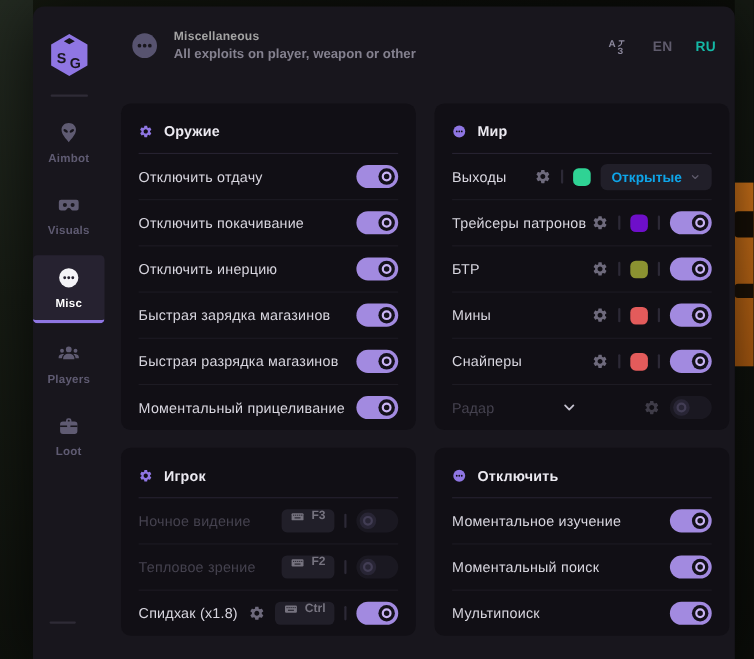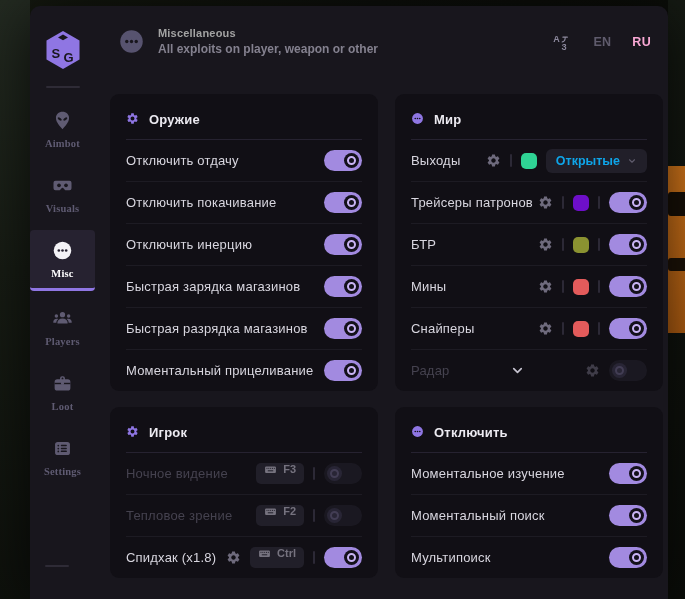--- a/index.html
+++ b/index.html
@@ -19,44 +19,44 @@
 
   
   .sidebar{position:absolute;left:0;top:0;bottom:0;width:65px;display:flex;flex-direction:column;align-items:center;}
   .logo{margin-top:24px;}
   .side-div{width:34px;height:2px;background:#2e2b36;border-radius:2px;margin:16px 0 12px;}
   .side-div.bottom{position:absolute;bottom:32px;left:15px;margin:0;width:24px;}
   .nav{display:flex;flex-direction:column;width:100%;}
   .nav-item{width:100%;display:flex;flex-direction:column;align-items:center;gap:7px;
     padding:10px 0 9px;color:#5f5b72;cursor:pointer;margin-bottom:7px;box-sizing:border-box;}
   .nav-icon{width:21px;height:21px;}
-  .nav-label{font-size:10.5px;font-weight:600;letter-spacing:.2px;font-family:Liberation Serif, serif;}
+  .nav-label{font-size:10.5px;font-weight:600;letter-spacing:.2px;}
   .nav-item.active{background:#262230;border-bottom:3px solid var(--accent,#8f76e3);
     color:#fff;border-radius:4px;--hole:#262230;}
   .nav-item.active .nav-icon{color:#f4f3f7;}
 
   
   .main{position:absolute;left:65px;top:0;right:0;bottom:0;padding:0 5px 0 15px;box-sizing:border-box;}
   .topbar{display:flex;align-items:center;padding:21px 6px 0 8px;}
   .avatar{width:27px;height:27px;color:#57536f;flex:none;}
   .title-block{margin-left:13px;}
   .app-title{font-size:11px;font-weight:700;color:#a3a3a3;letter-spacing:.2px;}
   .app-sub{font-size:12px;color:#84818f;margin-top:3px;font-weight:bold;}
   .lang-group{margin-left:auto;display:flex;align-items:center;gap:21px;padding-right:6px;}
   .translate-icon{width:18px;height:18px;color:#8f8ba0;margin-right:2px;}
   .lang{font-size:12.5px;font-weight:700;letter-spacing:.3px;cursor:pointer;}
   .lang.inactive{color:#5f5b6c;}
-  .lang.active{color:#f9a8d4;}
+  .lang.active{color:#14b8a6;}
 
   .columns{display:flex;gap:17px;margin-top:38px;}
   .col{width:268px;display:flex;flex-direction:column;}
 
   .card{background:#110f15;border-radius:9px;padding:0 16px;box-sizing:border-box;--hole:#110f15;}
   .card + .card{margin-top:16px;}
-  .card-head{display:flex;gap:10px;padding:18px 0 12px;border-bottom:1px solid #262230;}
+  .card-head{display:flex;align-items:center;gap:10px;padding:18px 0 12px;border-bottom:1px solid #262230;}
   .head-icon{width:13px;height:13px;color:var(--accent,#8f76e3);flex:none;}
   .card-title{font-size:13px;font-weight:600;color:#eceaf1;letter-spacing:.2px;}
 
   .row{display:flex;align-items:center;height:41px;border-bottom:1px solid #1d1b23;cursor:pointer;}
   .card .row:last-child{border-bottom:none;}
   .row-label{flex:1;font-size:13px;color:#d8d6df;letter-spacing:.2px;white-space:nowrap;}
   .row.disabled .row-label{color:#45424f;}
   .row.expand .row-label{flex:0 0 auto;}
   .chev-expand{width:15px;height:15px;color:#c6c3d0;margin-left:60px;margin-right:auto;cursor:pointer;}
   .row-controls{display:flex;align-items:center;gap:9px;margin-left:auto;}
@@ -190,26 +190,20 @@
           <svg class="nav-icon">
             <use href="#sym-players"></use>
           </svg>
           <div class="nav-label">Players</div>
         </div>
         <div class="nav-item">
           <svg class="nav-icon">
             <use href="#sym-case"></use>
           </svg>
           <div class="nav-label">Loot</div>
-        </div>
-        <div class="nav-item">
-          <svg class="nav-icon">
-            <use href="#sym-list"></use>
-          </svg>
-          <div class="nav-label">Settings</div>
         </div>
       </div>
     <div class="side-div bottom"></div>
   </div>
 
   <div class="main">
     <div class="topbar">
       <svg class="avatar">
           <use href="#sym-dots"></use>
         </svg>

